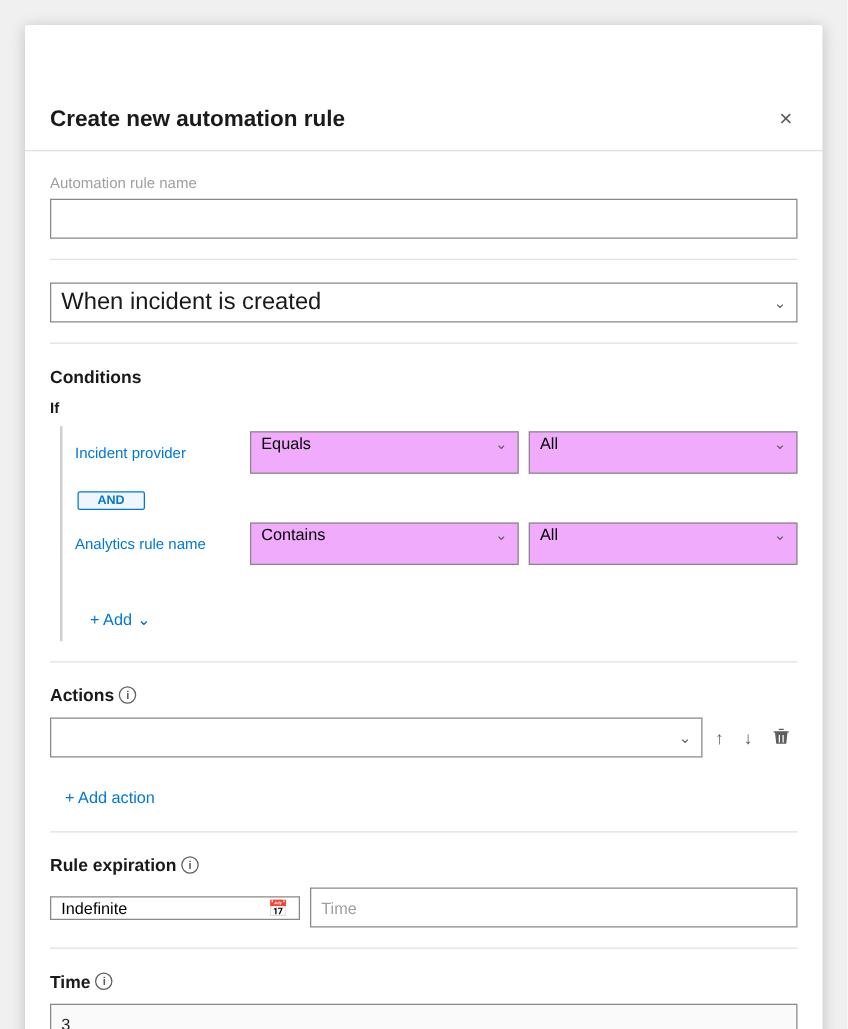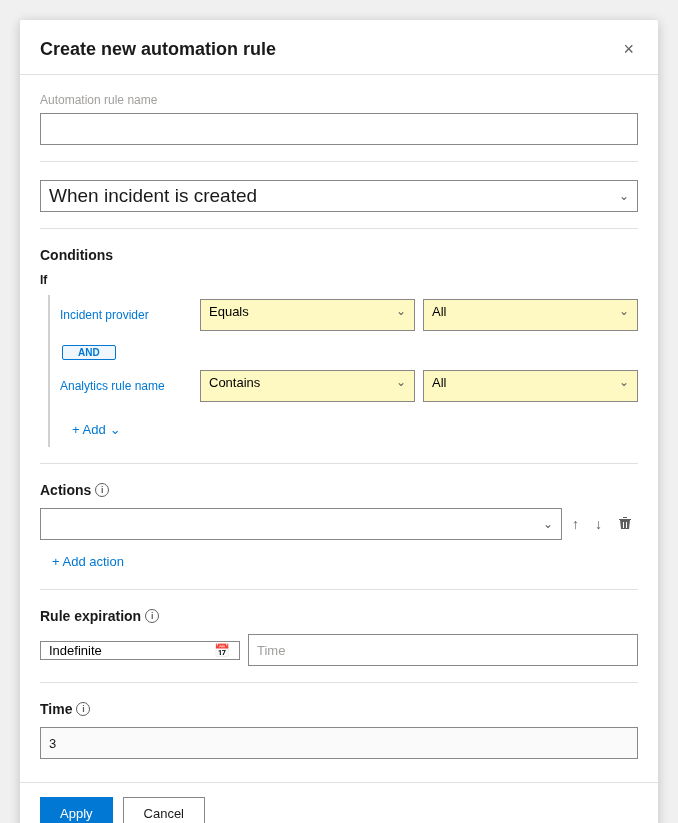--- a/index.html
+++ b/index.html
@@ -21,20 +21,21 @@
       box-shadow: 0 2px 12px rgba(0,0,0,0.2);
       display: flex;
       flex-direction: column;
     }
     .dialog-header {
       display: flex;
       align-items: center;
       justify-content: space-between;
       padding: 16px 20px 12px 20px;
       border-bottom: 1px solid #e0e0e0;
+      margin-top: 46px;
     }
     .dialog-title {
       font-size: 18px;
       font-weight: 600;
       color: #1a1a1a;
     }
     .close-btn {
       background: none;
       border: none;
       cursor: pointer;
@@ -104,26 +105,26 @@
       min-width: 140px;
       flex-shrink: 0;
     }
     .condition-selects {
       display: flex;
       gap: 8px;
       flex: 1;
     }
     .condition-select {
       display: flex;
-      align-items: flex-start;
+      align-items: flex-end;
       justify-content: space-between;
       border: 1px solid #8a8886;
-      padding: 4px 8px;
-      cursor: pointer;
-      background: #fef9c3;
+      padding: 16px 8px;
+      cursor: pointer;
+      background: #f0abfc;
       height: 32px;
       user-select: none;
       min-width: 140px;
       flex: 1;
     }
     .and-badge {
       display: inline-block;
       background: #eff6fc;
       border: 1px solid #0078d4;
       color: #0078d4;
@@ -138,21 +139,21 @@
       display: flex;
       align-items: center;
       gap: 4px;
       color: #0078d4;
       cursor: pointer;
       font-size: 13px;
       background: none;
       border: none;
       padding: 4px 0;
       margin-left: 12px;
-      margin-top: 4px;
+      margin-top: 20px;
     }
     .actions-row {
       display: flex;
       align-items: center;
       gap: 4px;
     }
     .action-select {
       flex: 1;
       display: flex;
       align-items: center;

